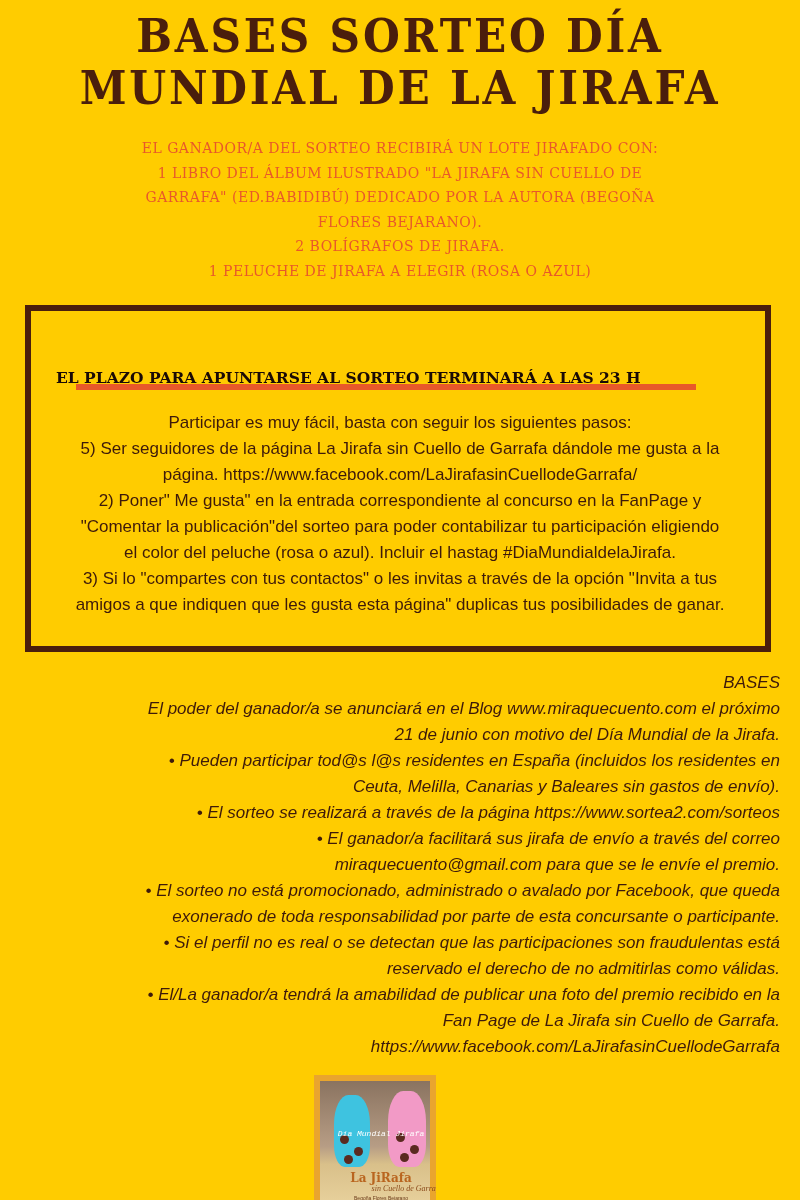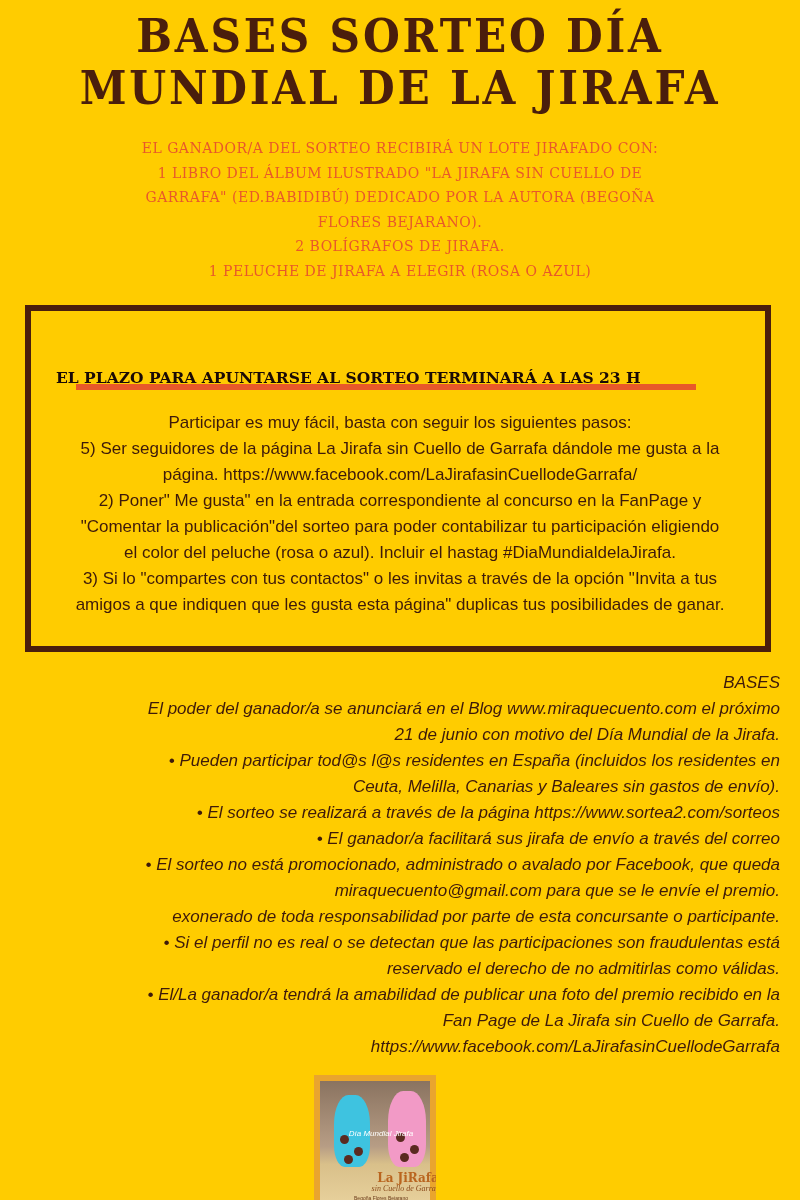--- a/index.html
+++ b/index.html
@@ -84,27 +84,27 @@
       background: linear-gradient(180deg, #8a7360 0%, #b79d85 55%, #d9c08a 70%, #e6cf9a 100%);
     }
     .giraffe {
       position: absolute; border-radius: 40% 40% 30% 30%;
     }
     .g-blue { left: 14px; top: 14px; width: 36px; height: 72px; background: #3EC3E0; }
     .g-pink { left: 68px; top: 10px; width: 38px; height: 76px; background: #F29AC6; }
     .spot { position: absolute; width: 9px; height: 9px; border-radius: 50%; background: #5a2a20; }
     .photo-caption {
       position: absolute; left: 0; top: 48px; width: 122px;
-      text-align: center; font-family: Liberation Sans, sans-serif; font-style: italic;
+      text-align: center; font-family: Liberation Mono, monospace; font-style: italic;
       font-size: 8px; color: #ffffff;
     }
     .book-title {
       position: absolute; left: 0; top: 92px; width: 122px;
       text-align: center; font-family: "DejaVu Serif", serif; font-weight: bold;
-      font-size: 12px; line-height: 11px; color: #B9651F; margin-left: 27px;
+      font-size: 12px; line-height: 11px; color: #B9651F;
     }
     .book-sub {
       position: absolute; left: 0; top: 103px; width: 122px;
       text-align: right; font-family: Liberation Serif, serif; font-style: italic;
       font-size: 8px; color: #8a4a1a;
     }
     .book-author {
       position: absolute; left: 0; top: 114px; width: 122px;
       text-align: center; font-size: 5px; color: #6a3a1a;
     }
@@ -153,22 +153,22 @@
 </div>
 
 <div class="bases">
   <div>BASES</div>
   <div>El poder del ganador/a se anunciará en el Blog www.miraquecuento.com  el próximo</div>
   <div>21 de junio con motivo del Día Mundial de la Jirafa.</div>
   <div>• Pueden participar tod@s l@s residentes en España (incluidos los residentes  en</div>
   <div>Ceuta, Melilla, Canarias y Baleares sin gastos de envío).</div>
   <div>• El sorteo se realizará a través de la página https://www.sortea2.com/sorteos</div>
   <div>• El ganador/a facilitará sus jirafa de envío  a través del correo</div>
+  <div>miraquecuento@gmail.com para que se le envíe el premio.</div>
   <div>• El sorteo no está promocionado, administrado o avalado por Facebook,  que queda</div>
-  <div>miraquecuento@gmail.com para que se le envíe el premio.</div>
   <div>exonerado de toda responsabilidad por parte de esta concursante o participante.</div>
   <div>• Si el perfil no es real o se detectan  que las participaciones son fraudulentas está</div>
   <div>reservado el derecho de no admitirlas como válidas.</div>
   <div>• El/La ganador/a tendrá la amabilidad de publicar una foto del premio recibido en la</div>
   <div>Fan Page de La Jirafa sin Cuello de Garrafa.</div>
   <div>https://www.facebook.com/LaJirafasinCuellodeGarrafa</div>
 </div>
 
 <div class="photo">
   <div class="bg">

